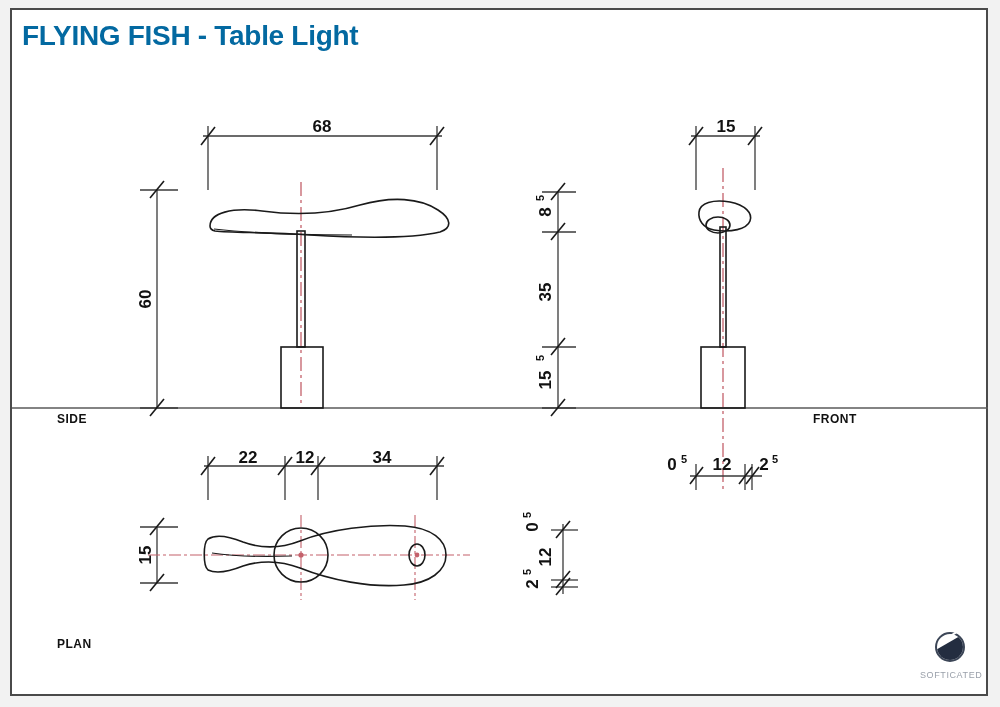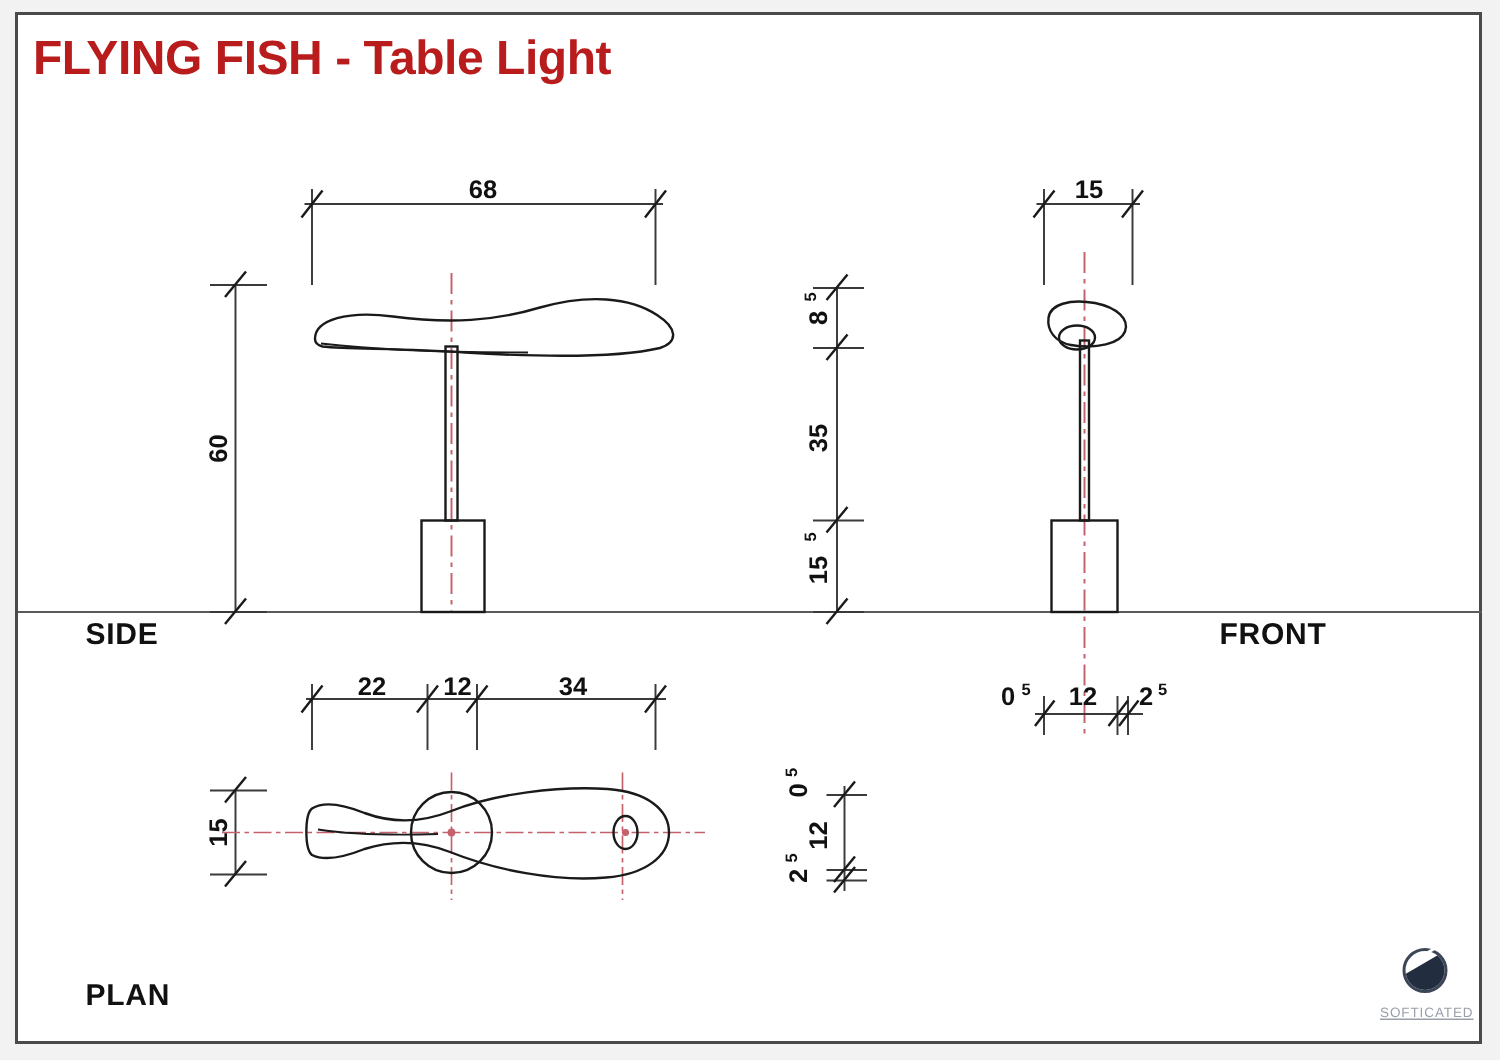--- a/index.html
+++ b/index.html
@@ -31,37 +31,37 @@
     position: absolute;
     left: 0;
     top: 0;
     width: 1000px;
     height: 707px;
   }
   .title-text {
     position: absolute;
     left: 22px;
     top: 20px;
-    font-size: 32px;
+    font-size: 28px;
     font-weight: bold;
-    color: #b91c1c;
+    color: #0369a1;
     letter-spacing: -0.3px;
     white-space: nowrap;
   }
   .view-label {
     position: absolute;
-    font-size: 20px;
+    font-size: 12px;
     font-weight: bold;
     color: #111111;
     letter-spacing: 0.5px;
     white-space: nowrap;
   }
   .label-side { left: 57px; top: 412px; }
   .label-front { left: 813px; top: 412px; text-align: center; }
-  .label-plan { left: 57px; top: 637px; margin-top: 16px; }
+  .label-plan { left: 57px; top: 637px; }
 
   .logo-box {
     position: absolute;
     left: 920px;
     top: 630px;
     width: 62px;
     height: 58px;
   }
   .logo-mark {
     position: relative;
@@ -102,21 +102,20 @@
   .logo-text {
     position: absolute;
     left: 0;
     top: 40px;
     width: 62px;
     text-align: left;
     font-size: 9px;
     letter-spacing: 0.6px;
     color: #9aa0aa;
     white-space: nowrap;
-    text-decoration: underline;
   }
 </style>
 </head>
 <body>
 
 <div class="sheet">
   <div class="sheet-inner"></div>
 
   <svg class="drawing-svg" viewBox="0 0 1000 707">
     <defs>

